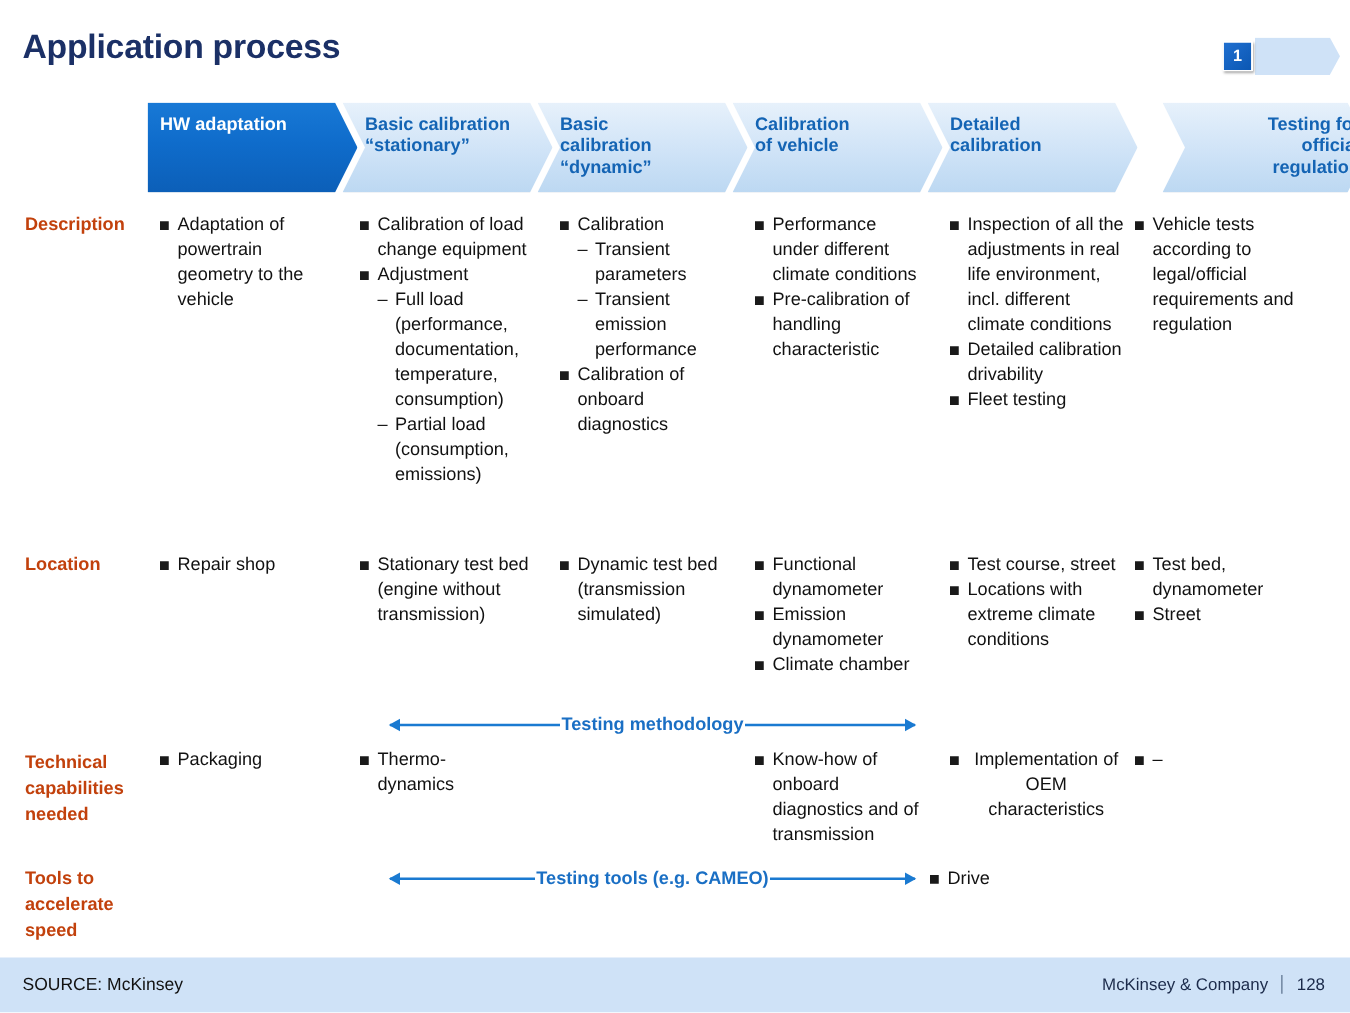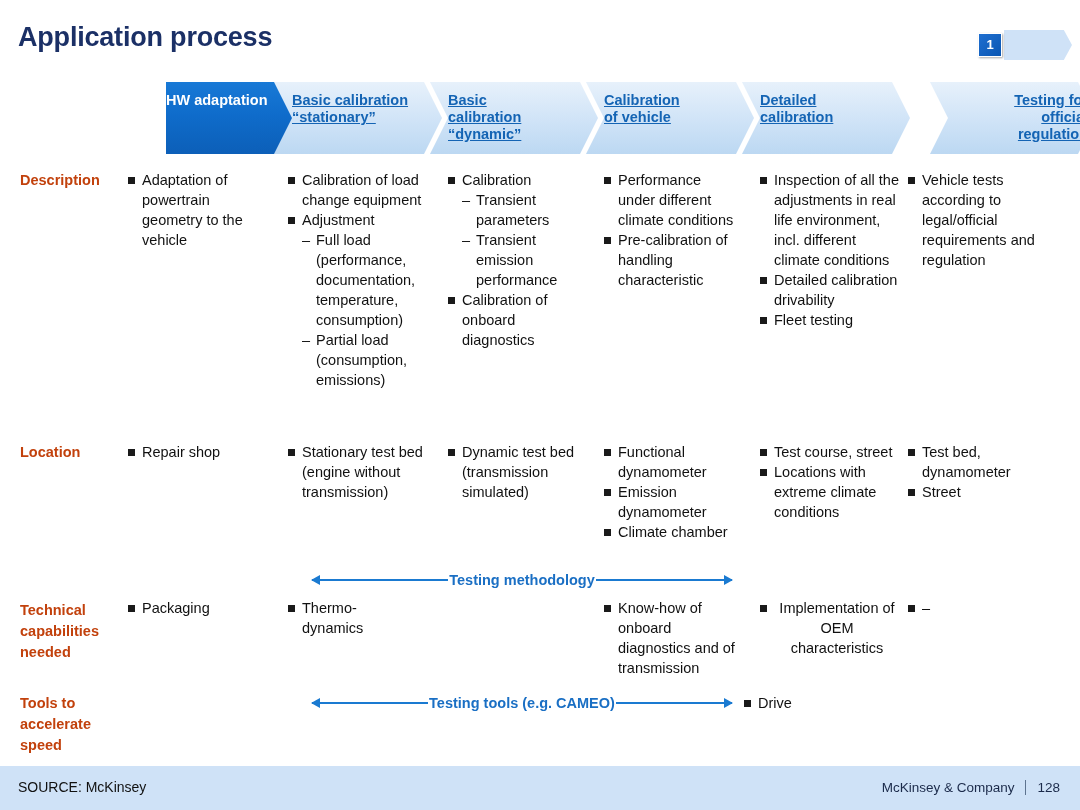--- a/index.html
+++ b/index.html
@@ -67,29 +67,27 @@
     box-sizing: border-box;
     padding: 10px 8px 0 18px;
     font-size: 14.5px;
     font-weight: bold;
     line-height: 17px;
     clip-path: polygon(0 0, calc(100% - 18px) 0, 100% 50%, calc(100% - 18px) 100%, 0 100%, 18px 50%);
     filter: drop-shadow(1px 2px 1px rgba(0,0,0,.22));
   }
   .chev.first {
     clip-path: polygon(0 0, calc(100% - 18px) 0, 100% 50%, calc(100% - 18px) 100%, 0 100%);
-    padding-left: 0;
+    padding-left: 10px;
     background: linear-gradient(180deg, #1879d6 0%, #0f6ccb 45%, #0c5fb8 100%);
     color: #ffffff;
-    margin-left: 48px;
   }
   .chev.rest {
     background: linear-gradient(180deg, #e7f1fb 0%, #cfe3f7 55%, #bcd8f2 100%);
     color: #1464b4;
-    text-decoration: underline;
   }
   .chev .chev-label { display: block; }
 
   
   .row-label {
     position: absolute;
     left: 20px;
     font-size: 14.5px;
     font-weight: bold;
     color: #c2410c;

